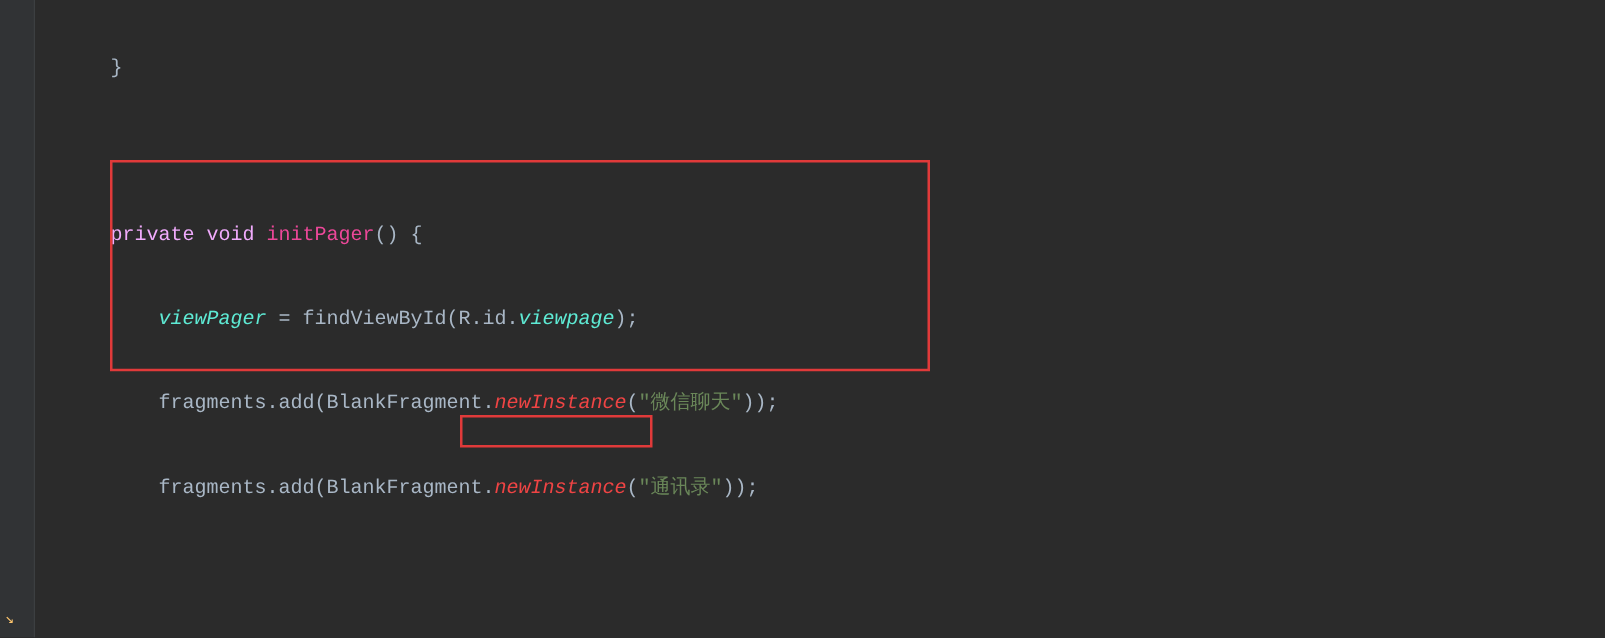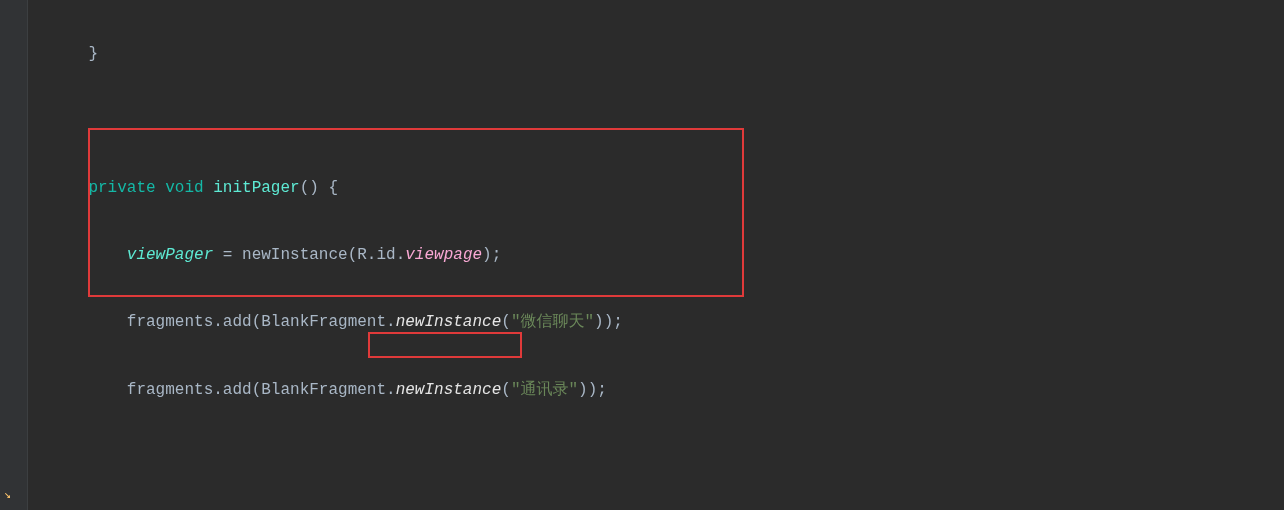--- a/index.html
+++ b/index.html
@@ -28,25 +28,25 @@
     left: 28px;
     top: 0;
     right: 0;
     bottom: 0;
     padding-left: 22px;
     padding-top: 4px;
     white-space: pre;
     font-family: inherit;
   }
   .line { display: block; }
-  .kw { color: #14b8a6; }
-  .method-decl { color: #5eead4; text-align: right; }
+  .kw { color: #f0abfc; }
+  .method-decl { color: #ec4899; text-align: right; }
   .field { color: #5eead4; font-style: italic; }
-  .static-m { color: #e5e5e5; font-style: italic; }
-  .static-field { color: #f9a8d4; font-style: italic; }
+  .static-m { color: #ef4444; font-style: italic; }
+  .static-field { color: #5eead4; font-style: italic; }
   .str { color: #6a8759; }
   .default { color: #a9b7c6; }
   .paren, .brace, .semi, .dot, .angle, .comma { color: #a9b7c6; }
   .highlight-box1 {
     position: absolute;
     border: 2px solid #e03a3a;
     pointer-events: none;
   }
   .highlight-box2 {
     position: absolute;
@@ -64,21 +64,21 @@
 </style>
 </head>
 <body>
 
 <div class="gutter"></div>
 
 <div class="code-area">
 <span class="line"><span class="brace">    <span>}</span></span></span>
 <span class="line"> </span>
 <span class="line">    <span class="kw">private</span> <span class="kw">void</span> <span class="method-decl">initPager</span><span class="default">() {</span></span>
-<span class="line">        <span class="field">viewPager</span><span class="default"> = newInstance(R.id.</span><span class="static-field">viewpage</span><span class="default">);</span></span>
+<span class="line">        <span class="field">viewPager</span><span class="default"> = findViewById(R.id.</span><span class="static-field">viewpage</span><span class="default">);</span></span>
 <span class="line">        <span class="default">fragments.add(BlankFragment.</span><span class="static-m">newInstance</span><span class="default">(</span><span class="str">"微信聊天"</span><span class="default">));</span></span>
 <span class="line">        <span class="default">fragments.add(BlankFragment.</span><span class="static-m">newInstance</span><span class="default">(</span><span class="str">"通讯录"</span><span class="default">));</span></span>
 <span class="line">        </span>
 
 
 
 
 
 
 

